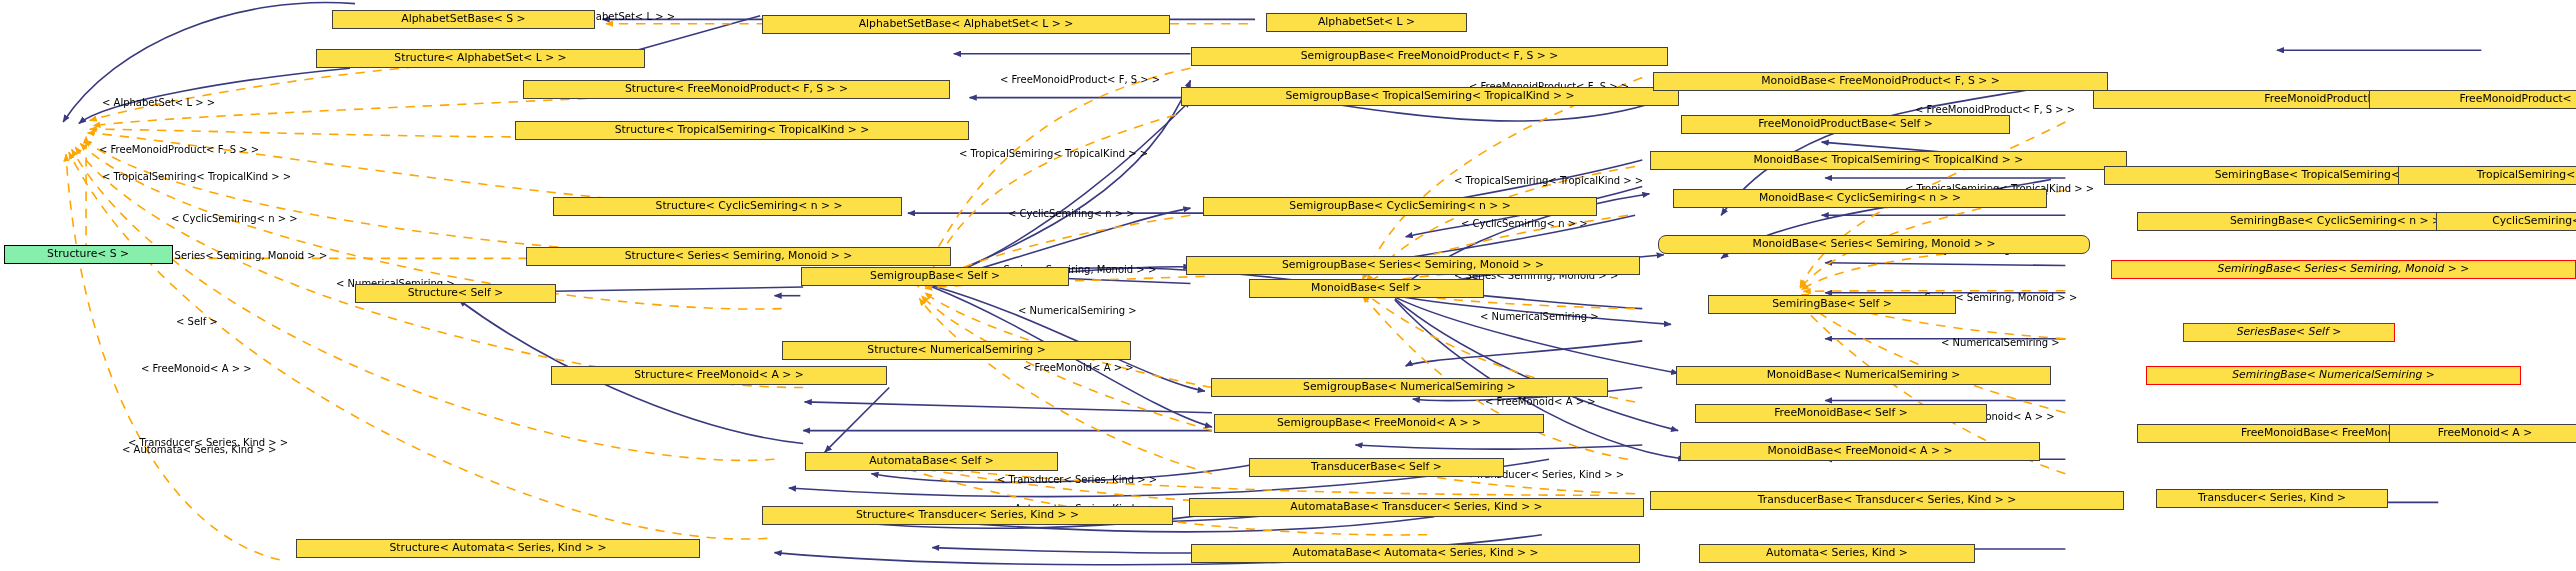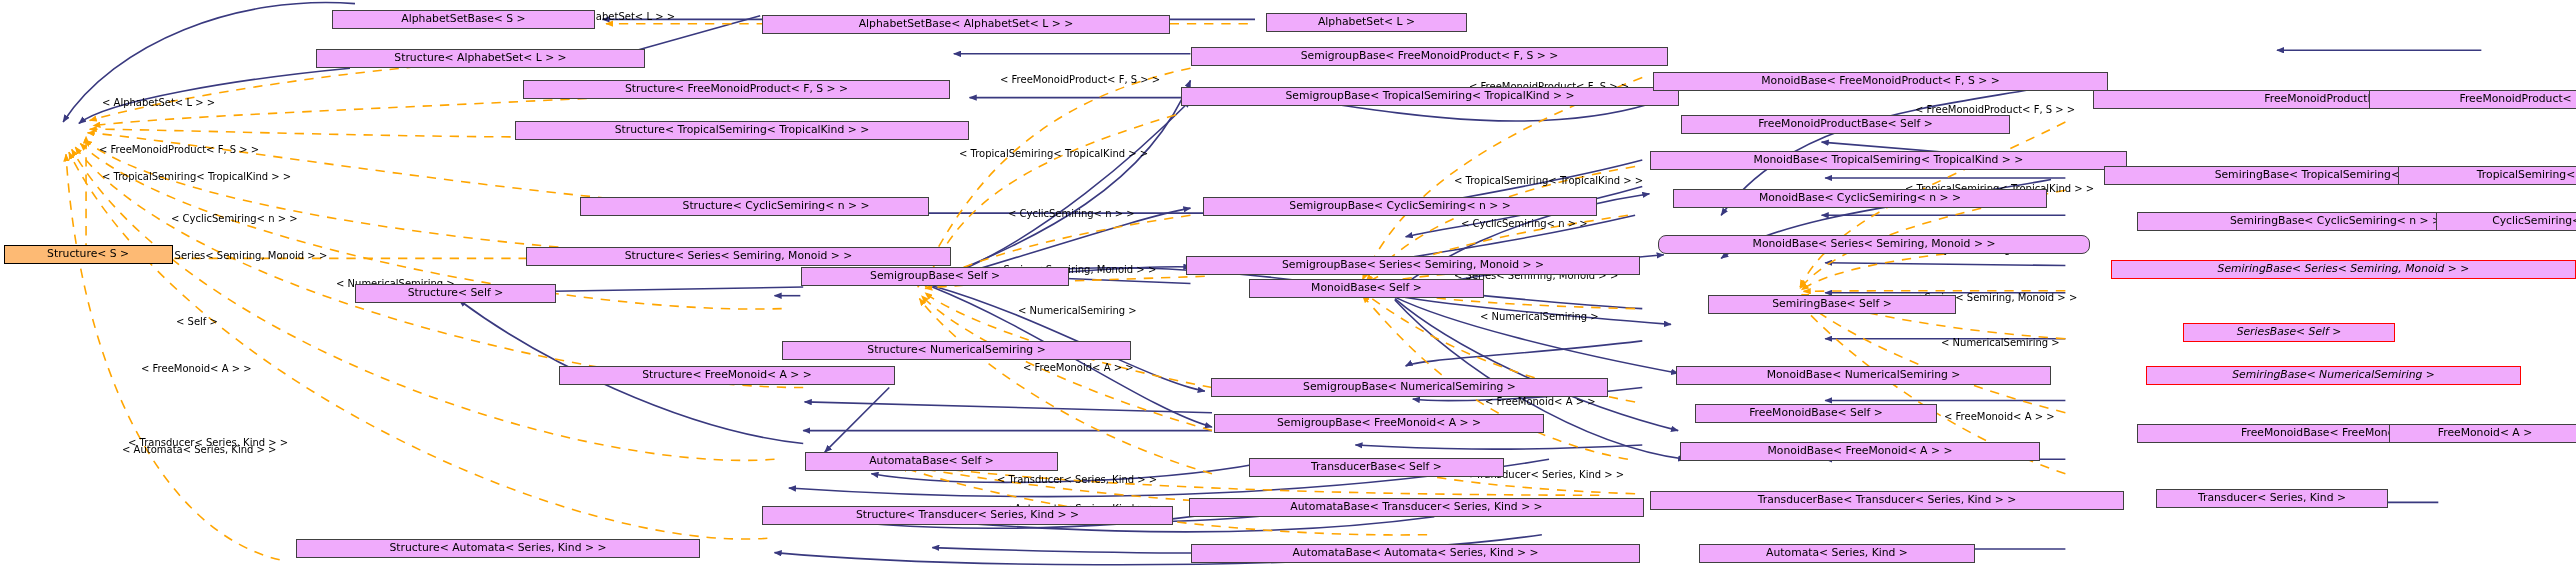--- a/index.html
+++ b/index.html
@@ -10,34 +10,34 @@
     height:572px;
     background:#ffffff;
     font-family:"DejaVu Sans", sans-serif;
     overflow:hidden;
   }
   #edges{position:absolute;left:0;top:0;width:2576px;height:572px;}
   .node{
     position:absolute;
     box-sizing:border-box;
     border:1.4px solid #404040;
-    background:#f0abfc;
+    background:#fde047;
     color:#000000;
     font-size:10.8px;
     line-height:1;
     white-space:nowrap;
     display:flex;
     align-items:center;
     justify-content:center;
     padding:0 5px;
     height:18.6px;
     z-index:5;
   }
   .node.root{
-    background:#fdba74;
+    background:#86efac;
     border-color:#000000;
   }
   .node.red{
     border:1.4px solid #ff0000;
     font-style:italic;
   }
   .edge-label{
     position:absolute;
     font-size:10px;
     color:#000000;
@@ -183,25 +183,25 @@
   </svg>
 
   <div id="node-layer">
       <div class="node root" style="left: 3.6px; top: 245px; width: 169px;">Structure&lt; S &gt;</div>
       <div class="node" style="left: 332px; top: 10px; width: 263px;">AlphabetSetBase&lt; S &gt;</div>
       <div class="node" style="left: 316px; top: 49px; width: 329px;">Structure&lt; AlphabetSet&lt; L &gt; &gt;</div>
       <div class="node" style="left: 762px; top: 15px; width: 408px;">AlphabetSetBase&lt; AlphabetSet&lt; L &gt; &gt;</div>
       <div class="node" style="left: 1254px; top: 13px; width: 201px; margin-left: 12px;">AlphabetSet&lt; L &gt;</div>
       <div class="node" style="left: 523px; top: 80px; width: 427px;">Structure&lt; FreeMonoidProduct&lt; F, S &gt; &gt;</div>
       <div class="node" style="left: 515px; top: 121px; width: 454px;">Structure&lt; TropicalSemiring&lt; TropicalKind &gt; &gt;</div>
-      <div class="node" style="left: 580px; top: 197px; width: 349px; padding-left: 48px;">Structure&lt; CyclicSemiring&lt; n &gt; &gt;</div>
+      <div class="node" style="left: 553px; top: 197px; width: 349px; padding-left: 48px;">Structure&lt; CyclicSemiring&lt; n &gt; &gt;</div>
       <div class="node" style="left: 526px; top: 247px; width: 425px;">Structure&lt; Series&lt; Semiring, Monoid &gt; &gt;</div>
       <div class="node" style="left: 355px; top: 284px; width: 201px;">Structure&lt; Self &gt;</div>
       <div class="node" style="left: 782px; top: 341px; width: 349px;">Structure&lt; NumericalSemiring &gt;</div>
-      <div class="node" style="left: 551px; top: 366px; width: 336px; margin-left: 8px;">Structure&lt; FreeMonoid&lt; A &gt; &gt;</div>
+      <div class="node" style="left: 551px; top: 366px; width: 336px;">Structure&lt; FreeMonoid&lt; A &gt; &gt;</div>
       <div class="node" style="left: 805px; top: 452px; width: 253px;">AutomataBase&lt; Self &gt;</div>
       <div class="node" style="left: 762px; top: 506px; width: 411px;">Structure&lt; Transducer&lt; Series, Kind &gt; &gt;</div>
       <div class="node" style="left: 296px; top: 539px; width: 404px;">Structure&lt; Automata&lt; Series, Kind &gt; &gt;</div>
       <div class="node" style="left: 1191px; top: 47px; width: 477px;">SemigroupBase&lt; FreeMonoidProduct&lt; F, S &gt; &gt;</div>
       <div class="node" style="left: 1181px; top: 87px; width: 498px;">SemigroupBase&lt; TropicalSemiring&lt; TropicalKind &gt; &gt;</div>
       <div class="node" style="left: 1203px; top: 197px; width: 394px;">SemigroupBase&lt; CyclicSemiring&lt; n &gt; &gt;</div>
       <div class="node" style="left: 1186px; top: 256px; width: 454px;">SemigroupBase&lt; Series&lt; Semiring, Monoid &gt; &gt;</div>
       <div class="node" style="left: 801px; top: 267px; width: 268px;">SemigroupBase&lt; Self &gt;</div>
       <div class="node" style="left: 1211px; top: 378px; width: 397px;">SemigroupBase&lt; NumericalSemiring &gt;</div>
       <div class="node" style="left: 1214px; top: 414px; width: 330px;">SemigroupBase&lt; FreeMonoid&lt; A &gt; &gt;</div>
@@ -209,21 +209,21 @@
       <div class="node" style="left: 1189px; top: 498px; width: 455px;">AutomataBase&lt; Transducer&lt; Series, Kind &gt; &gt;</div>
       <div class="node" style="left: 1191px; top: 544px; width: 449px;">AutomataBase&lt; Automata&lt; Series, Kind &gt; &gt;</div>
       <div class="node" style="left: 1653px; top: 72px; width: 455px;">MonoidBase&lt; FreeMonoidProduct&lt; F, S &gt; &gt;</div>
       <div class="node" style="left: 1681px; top: 115px; width: 329px;">FreeMonoidProductBase&lt; Self &gt;</div>
       <div class="node" style="left: 1650px; top: 151px; width: 477px;">MonoidBase&lt; TropicalSemiring&lt; TropicalKind &gt; &gt;</div>
       <div class="node" style="left: 1673px; top: 189px; width: 374px;">MonoidBase&lt; CyclicSemiring&lt; n &gt; &gt;</div>
       <div class="node" style="left: 1658px; top: 235px; width: 432px; border-radius: 8px;">MonoidBase&lt; Series&lt; Semiring, Monoid &gt; &gt;</div>
       <div class="node" style="left: 1249px; top: 279px; width: 235px;">MonoidBase&lt; Self &gt;</div>
       <div class="node" style="left: 1708px; top: 295px; width: 248px;">SemiringBase&lt; Self &gt;</div>
       <div class="node" style="left: 1676px; top: 366px; width: 375px;">MonoidBase&lt; NumericalSemiring &gt;</div>
-      <div class="node" style="left: 1695px; top: 404px; width: 242px;">FreeMonoidBase&lt; Self &gt;</div>
+      <div class="node" style="left: 1695px; top: 404px; width: 292px;">FreeMonoidBase&lt; Self &gt;</div>
       <div class="node" style="left: 1680px; top: 442px; width: 360px;">MonoidBase&lt; FreeMonoid&lt; A &gt; &gt;</div>
       <div class="node" style="left: 1650px; top: 491px; width: 474px;">TransducerBase&lt; Transducer&lt; Series, Kind &gt; &gt;</div>
       <div class="node" style="left: 1699px; top: 544px; width: 276px;">Automata&lt; Series, Kind &gt;</div>
       <div class="node" style="left: 2093px; top: 90px; width: 645px;">FreeMonoidProductBase&lt; FreeMonoidProduct&lt; F, S &gt; &gt;</div>
       <div class="node" style="left: 2369px; top: 90px; width: 329px;">FreeMonoidProduct&lt; F, S &gt;</div>
       <div class="node" style="left: 2104px; top: 166px; width: 500px;">SemiringBase&lt; TropicalSemiring&lt; TropicalKind &gt; &gt;</div>
       <div class="node" style="left: 2398px; top: 166px; width: 337px;">TropicalSemiring&lt; TropicalKind &gt;</div>
       <div class="node" style="left: 2137px; top: 212px; width: 397px;">SemiringBase&lt; CyclicSemiring&lt; n &gt; &gt;</div>
       <div class="node" style="left: 2436px; top: 212px; width: 224px;">CyclicSemiring&lt; n &gt;</div>
       <div class="node red" style="left: 2111px; top: 260px; width: 465px;">SemiringBase&lt; Series&lt; Semiring, Monoid &gt; &gt;</div>

